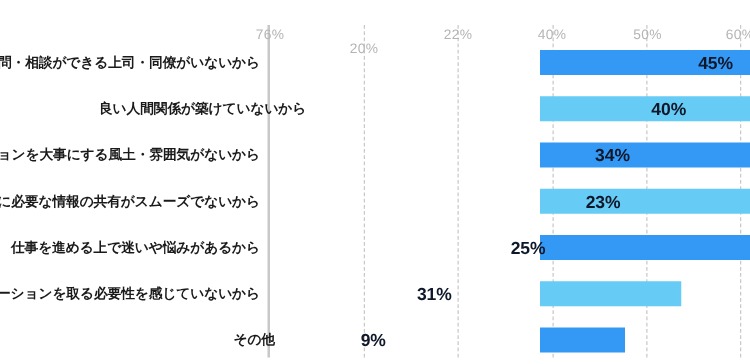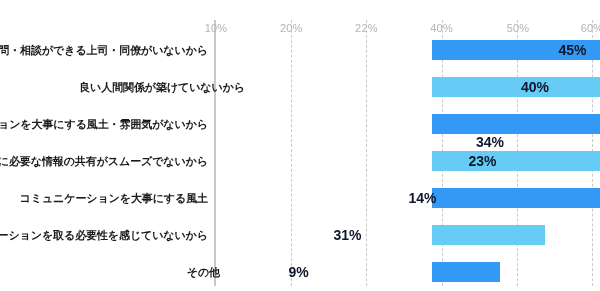--- a/index.html
+++ b/index.html
@@ -99,52 +99,52 @@
 
   <div class="plot-area">
     <div id="gridlines">
         <div class="gridline" style="left: 75.2px;"></div>
         <div class="gridline" style="left: 150.4px;"></div>
         <div class="gridline" style="left: 225.6px;"></div>
         <div class="gridline" style="left: 300.8px;"></div>
         <div class="gridline" style="left: 376px;"></div>
       </div>
     <div id="ticks">
-        <div class="tick-label" style="left: 0px;">10%</div>
-        <div class="tick-label" style="left: 75.2px;">20%</div>
+        <div class="tick-label" style="left: 0px;">76%</div>
+        <div class="tick-label" style="left: 75.2px; margin-top: 11px;">20%</div>
         <div class="tick-label" style="left: 150.4px;">22%</div>
         <div class="tick-label" style="left: 225.6px;">40%</div>
         <div class="tick-label" style="left: 302px;">50%</div>
         <div class="tick-label" style="left: 376px;">60%</div>
       </div>
     <div id="rows">
         <div class="row" style="top: 11px; width: 384px;">
           <div class="cat-label">気軽に質問・相談ができる上司・同僚がいないから</div>
           <div class="bar" style="width: 337.5px; background: rgb(51, 153, 245);"></div>
           <div class="val-label" style="left: 342.5px;">45%</div>
         </div>
         <div class="row" style="top: 48px; width: 421px;">
           <div class="cat-label">良い人間関係が築けていないから</div>
           <div class="bar" style="width: 300px; background: rgb(102, 204, 245);"></div>
           <div class="val-label" style="left: 305px;">40%</div>
         </div>
         <div class="row" style="top: 85px; width: 384px;">
           <div class="cat-label">コミュニケーションを大事にする風土・雰囲気がないから</div>
           <div class="bar" style="width: 255px; background: rgb(51, 153, 245);"></div>
-          <div class="val-label" style="left: 260px; margin-top: 18px;">34%</div>
+          <div class="val-label" style="left: 260px;">34%</div>
         </div>
         <div class="row" style="top: 122px; width: 384px;">
           <div class="cat-label">仕事に必要な情報の共有がスムーズでないから</div>
           <div class="bar" style="width: 247.5px; background: rgb(102, 204, 245);"></div>
           <div class="val-label" style="left: 252.5px;">23%</div>
         </div>
         <div class="row" style="top: 159px; width: 384px;">
-          <div class="cat-label">コミュニケーションを大事にする風土</div>
+          <div class="cat-label">仕事を進める上で迷いや悩みがあるから</div>
           <div class="bar" style="width: 187.5px; background: rgb(51, 153, 245);"></div>
-          <div class="val-label" style="left: 192.5px;">14%</div>
+          <div class="val-label" style="left: 192.5px;">25%</div>
         </div>
         <div class="row" style="top: 196px; width: 384px;">
           <div class="cat-label">コミュニケーションを取る必要性を感じていないから</div>
           <div class="bar" style="width: 112.5px; background: rgb(102, 204, 245);"></div>
           <div class="val-label" style="left: 117.5px;">31%</div>
         </div>
         <div class="row" style="top: 233px; width: 396px;">
           <div class="cat-label">その他</div>
           <div class="bar" style="width: 67.5px; background: rgb(51, 153, 245);"></div>
           <div class="val-label" style="left: 72.5px;">9%</div>

